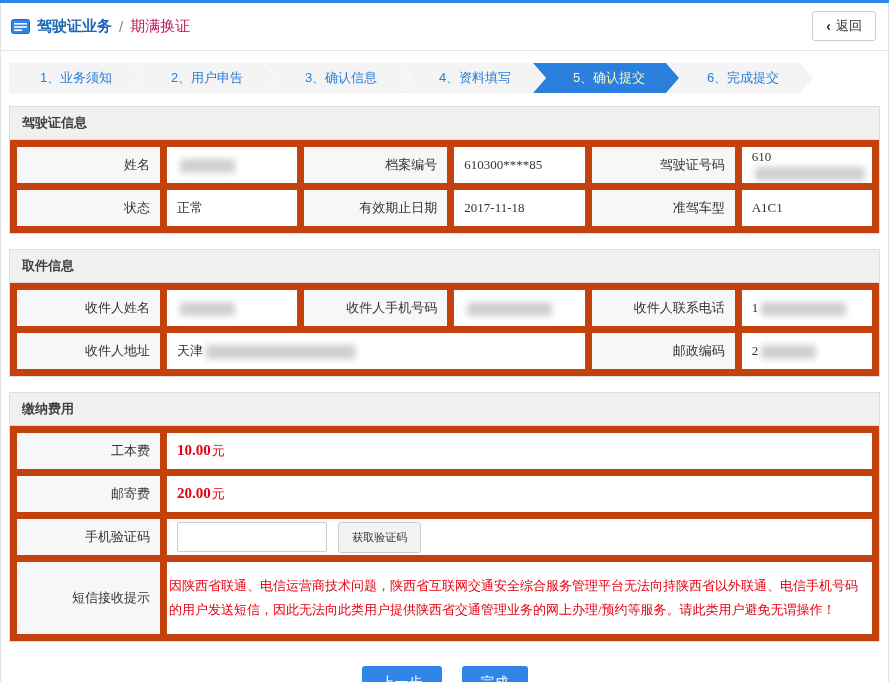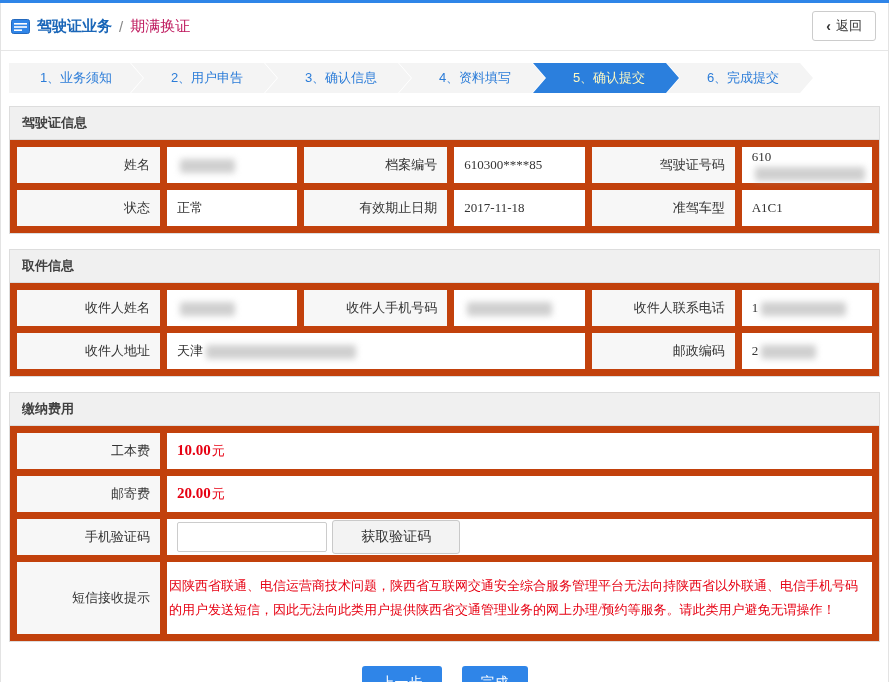--- a/index.html
+++ b/index.html
@@ -66,22 +66,22 @@
   }
   .w55 { width: 55px; } .w85 { width: 85px; } .w110 { width: 110px; } .w150 { width: 150px; }
   
   .amount { color: #e60012; font-weight: bold; font-size: 15px; }
   .unit { color: #e60012; font-size: 13px; margin-left: 1px; }
   .code-input {
     width: 150px; height: 30px; border: 1px solid #ccc; border-radius: 2px;
     padding: 0 6px; font-size: 13px; vertical-align: middle; font-family: inherit;
   }
   .code-btn {
-    margin-left: 2px; background: #f3f3f3; border: 1px solid #c9c9c9; border-radius: 3px;
-    padding: 7px 28px; font-size: 14px; color: #333; cursor: pointer;
+    margin-left: 8px; background: #f3f3f3; border: 1px solid #c9c9c9; border-radius: 3px;
+    padding: 7px 13px; font-size: 11px; color: #333; cursor: pointer;
     vertical-align: middle; font-family: inherit;
   }
   td.notice-cell { padding: 12px 14px 12px 2px; height: auto; }
   .notice-text { color: #e60012; font-size: 13px; line-height: 1.85; }
   
   .footer { display: flex; justify-content: center; gap: 20px; margin: 24px 14px 22px; }
   .btn-primary {
     background: #2f85e8; color: #fff; border: none; border-radius: 3px;
     padding: 8px 19px; font-size: 14px; cursor: pointer; font-family: inherit;
   }

